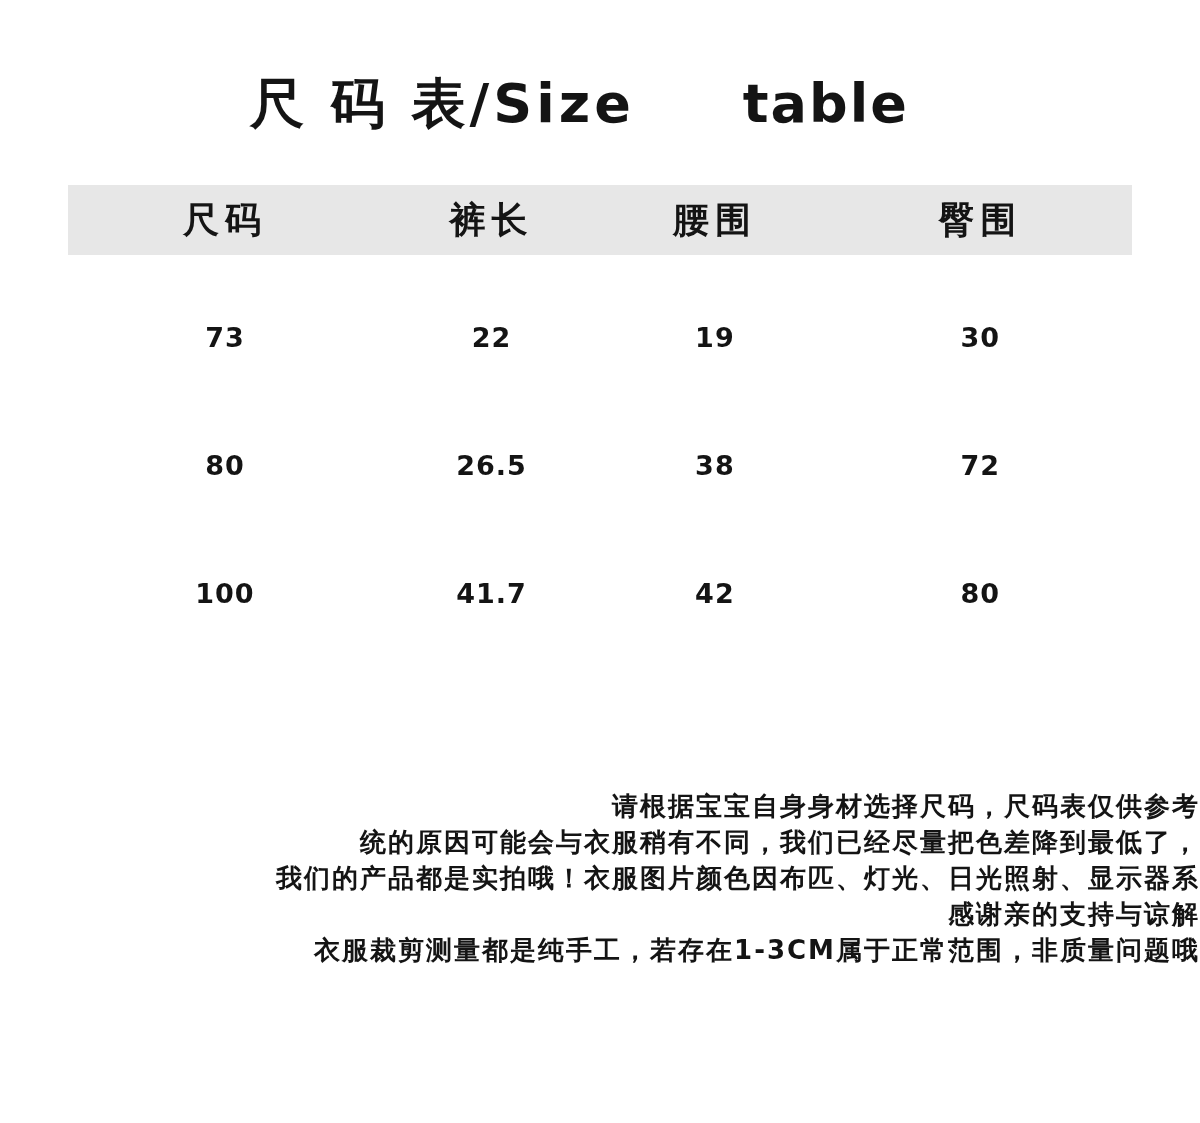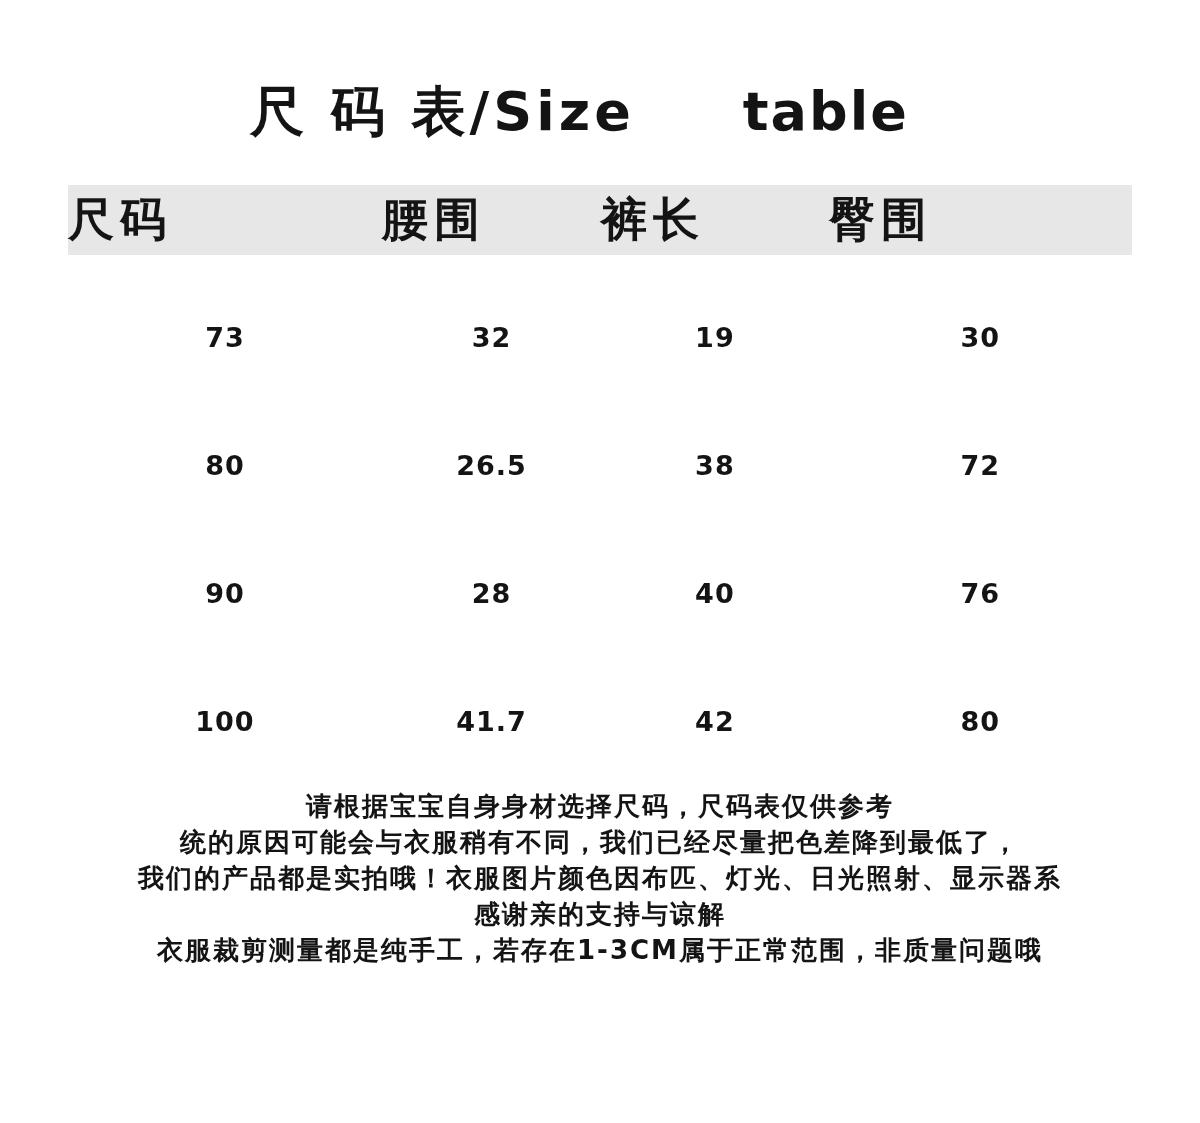--- a/index.html
+++ b/index.html
@@ -12,21 +12,21 @@
     position: relative;
     width: 1200px;
     height: 1123px;
     background: #ffffff;
     color: #141414;
     overflow: hidden;
   }
   
   .title {
     position: absolute;
-    top: 76px;
+    top: 68px;
     left: 250px;
     display: flex;
     align-items: baseline;
     font-size: 54px;
     font-weight: 700;
     letter-spacing: 4px;
     white-space: nowrap;
   }
   .title .part2 {
     margin-left: 108px;
@@ -38,22 +38,22 @@
     top: 185px;
     left: 68px;
     width: 1064px;
     height: 70px;
     background: #e7e7e7;
     display: grid;
     grid-template-columns: 29.5% 20.6% 21.4% 28.5%;
     align-items: center;
   }
   .header-band .cell {
-    text-align: left;
-    font-size: 46px;
+    text-align: center;
+    font-size: 36px;
     font-weight: 700;
     letter-spacing: 6px;
   }
   .rows {
     position: absolute;
     top: 273px;
     left: 68px;
     width: 1064px;
   }
   .row {
@@ -67,21 +67,21 @@
     font-size: 27px;
     font-weight: 700;
     letter-spacing: 1px;
   }
   
   .notes {
     position: absolute;
     top: 788px;
     left: 0;
     width: 1200px;
-    text-align: center;
+    text-align: right;
   }
   .note-line {
     font-size: 26px;
     font-weight: 600;
     line-height: 36px;
     letter-spacing: 2px;
     white-space: nowrap;
   }
 </style>
 </head>
@@ -89,43 +89,37 @@
 
 <div class="page">
 
   <div class="title">
     <span class="part1">尺 码 表/Size</span>
     <span class="part2">table</span>
   </div>
 
   <div class="header-band">
     <div class="cell">尺码</div>
+    <div class="cell">裤长</div>
     <div class="cell">腰围</div>
-    <div class="cell">裤长</div>
     <div class="cell">臀围</div>
   </div>
 
   <div class="rows">
     <div class="row">
       <div class="cell">73</div>
-      <div class="cell">32</div>
+      <div class="cell">22</div>
       <div class="cell">19</div>
       <div class="cell">30</div>
     </div>
     <div class="row">
       <div class="cell">80</div>
       <div class="cell">26.5</div>
       <div class="cell">38</div>
       <div class="cell">72</div>
-    </div>
-    <div class="row">
-      <div class="cell">90</div>
-      <div class="cell">28</div>
-      <div class="cell">40</div>
-      <div class="cell">76</div>
     </div>
     <div class="row">
       <div class="cell">100</div>
       <div class="cell">41.7</div>
       <div class="cell">42</div>
       <div class="cell">80</div>
     </div>
   </div>
 
   <div class="notes">

